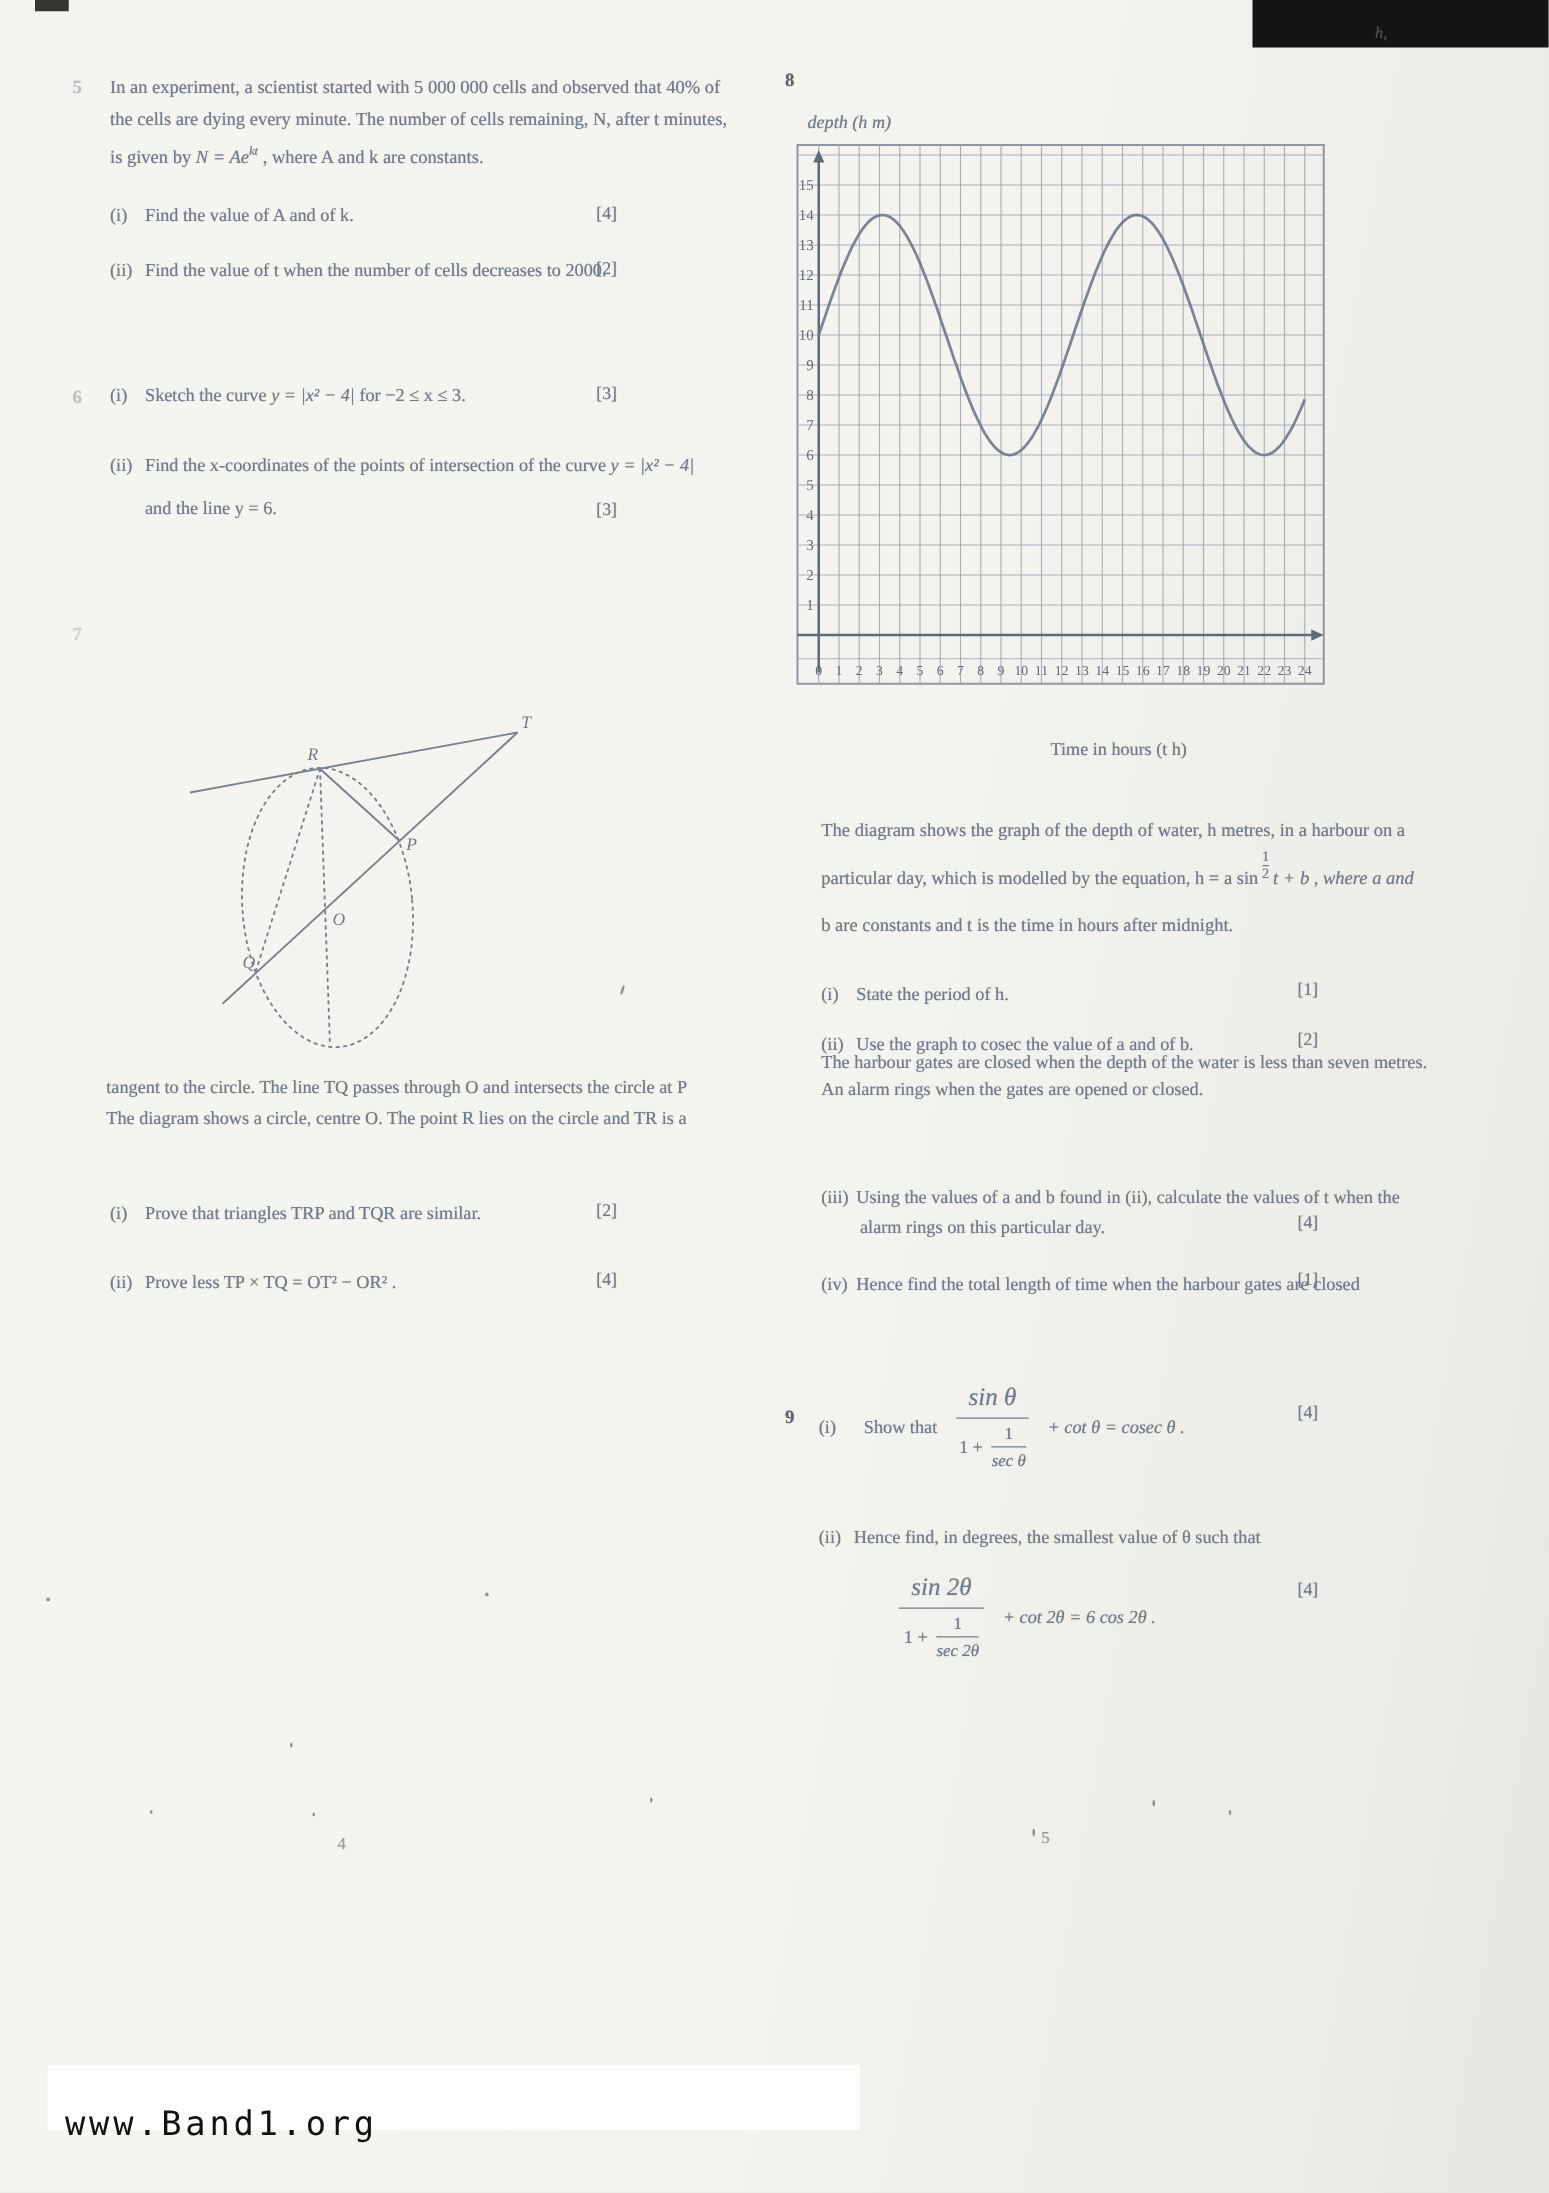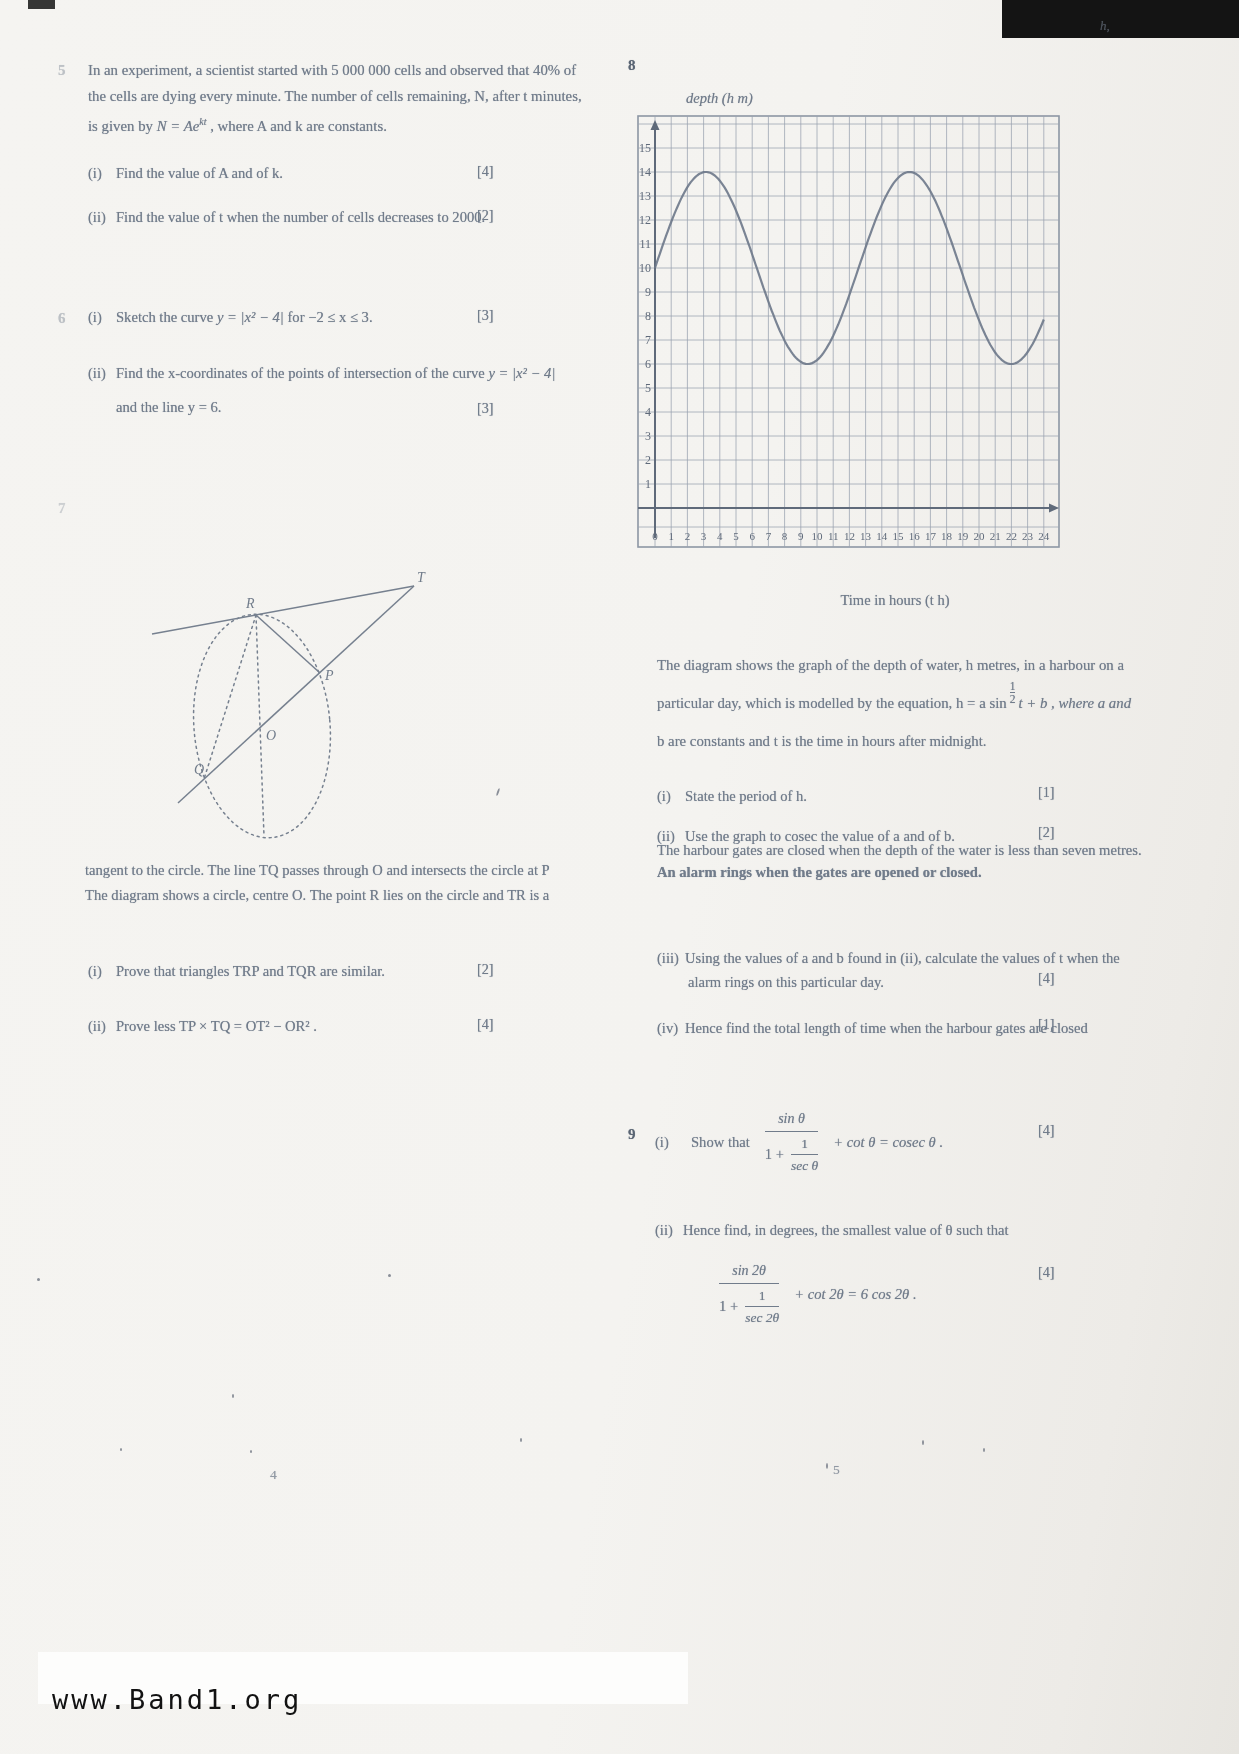--- a/index.html
+++ b/index.html
@@ -18,21 +18,21 @@
   .plabel{display:inline-block;width:28px;font-size:14.6px;flex:none;}
   .ptext{font-size:14.6px;white-space:nowrap;}
   .marks{position:absolute;font-size:14.2px;}
   .it{font-style:italic;}
   sup.sp{font-size:10px;vertical-align:6px;}
   
   .infrac{display:inline-flex;flex-direction:column;align-items:center;
           font-size:11.5px;line-height:12px;margin:0 3px;vertical-align:-6px;}
   .infrac .bar{align-self:stretch;border-top:1.2px solid #717c8b;}
   .bigfrac{display:inline-flex;flex-direction:column;align-items:center;margin:0 7px;}
-  .bigfrac>.num{padding:0 10px 4px;font-size:14px;font-family:Liberation Serif, serif;}
+  .bigfrac>.num{padding:0 10px 4px;font-size:20px;font-family:Liberation Serif, serif;}
   .bigfrac>.bar{align-self:stretch;border-top:1.4px solid #717c8b;}
   .bigfrac>.den{display:flex;align-items:center;padding-top:4px;font-size:14.6px;}
   .smallfrac{display:inline-flex;flex-direction:column;align-items:center;margin-left:7px;}
   .smallfrac .n{padding:0 9px 2px;font-size:13.5px;}
   .smallfrac .bar{align-self:stretch;border-top:1.3px solid #717c8b;}
   .smallfrac .d{padding-top:3px;font-size:13.5px;}
   .frow{position:absolute;display:flex;align-items:center;gap:8px;}
   
   .gbox{fill:none;stroke:#8d96a4;stroke-width:1.6;}
   .grid{stroke:#9aa3b0;stroke-width:.9;opacity:.85;}
@@ -137,21 +137,21 @@
   <div class="row ink" style="left:88px;top:1018px;">
     <span class="plabel">(ii)</span>
     <span class="ptext">Prove less TP × TQ = OT² − OR² .</span>
   </div>
   <span class="marks ink" style="left:477px;top:1016px;">[4]</span>
 
   <span class="abs ink pageno" style="left:270px;top:1467px;opacity:.75;">4</span>
 
   <span class="abs ink qnum" style="left:628px;top:57px;color:#5a6573;">8</span>
 
-  <div class="abs ink it" style="left:646px;top:90px;font-size:14.5px;margin-left:40px;">depth (h m)</div>
+  <div class="abs ink it" style="left:646px;top:90px;font-size:14.5px;">depth (h m)</div>
 
   <svg id="harbour-chart" class="abs" style="left:628px;top:108px;" width="435" height="448" viewBox="0 0 435 448">
       <rect x="10" y="8" width="421" height="431" class="gbox"></rect>
       <line x1="27" y1="8" x2="27" y2="439" class="grid"></line>
       <line x1="43.2" y1="8" x2="43.2" y2="439" class="grid"></line>
       <line x1="59.4" y1="8" x2="59.4" y2="439" class="grid"></line>
       <line x1="75.6" y1="8" x2="75.6" y2="439" class="grid"></line>
       <line x1="91.8" y1="8" x2="91.8" y2="439" class="grid"></line>
       <line x1="108" y1="8" x2="108" y2="439" class="grid"></line>
       <line x1="124.19999999999999" y1="8" x2="124.19999999999999" y2="439" class="grid"></line>
@@ -261,21 +261,21 @@
   <span class="marks ink" style="left:1038px;top:784px;">[1]</span>
 
   <div class="row ink" style="left:657px;top:828px;">
     <span class="plabel">(ii)</span>
     <span class="ptext">Use the graph to cosec the value of a and of b.</span>
   </div>
   <span class="marks ink" style="left:1038px;top:824px;">[2]</span>
 
   <div class="abs" style="left:657px;top:840px;">
     <div class="cap ink" style="line-height:21.5px;">The harbour gates are closed when the depth of the water is less than seven metres.</div>
-    <div class="cap ink" style="line-height:21.5px;font-weight:bold;">An alarm rings when the gates are opened or closed.</div>
+    <div class="cap ink" style="line-height:21.5px;">An alarm rings when the gates are opened or closed.</div>
   </div>
 
   <div class="row ink" style="left:657px;top:950px;">
     <span class="plabel">(iii)</span>
     <span class="ptext">Using the values of a and b found in (ii), calculate the values of t when the</span>
   </div>
   <div class="abs ink ptext" style="left:688px;top:974px;">alarm rings on this particular day.</div>
   <span class="marks ink" style="left:1038px;top:970px;">[4]</span>
 
   <div class="row ink" style="left:657px;top:1020px;">

